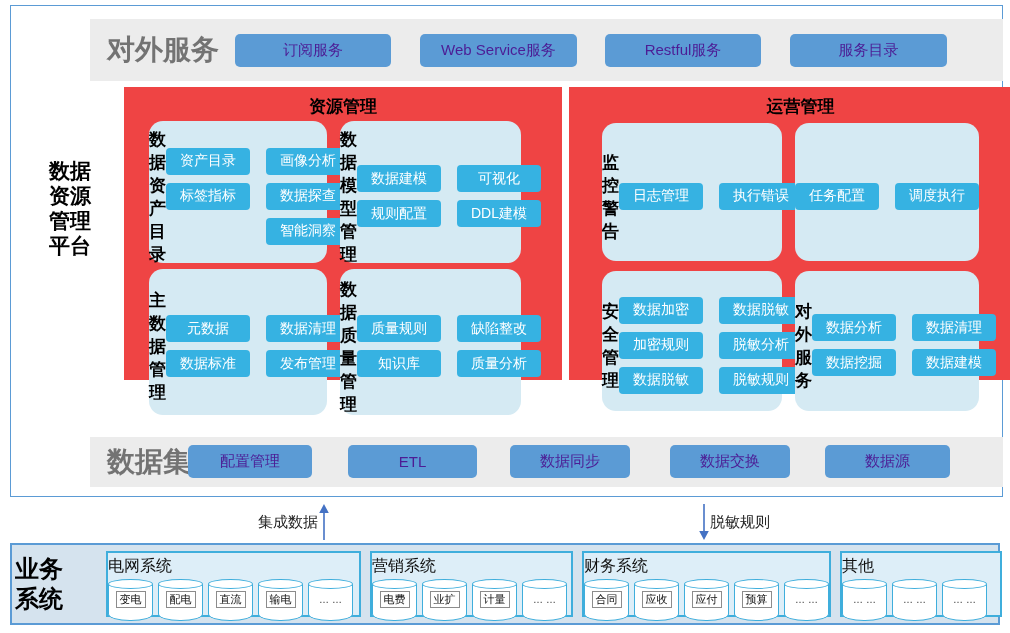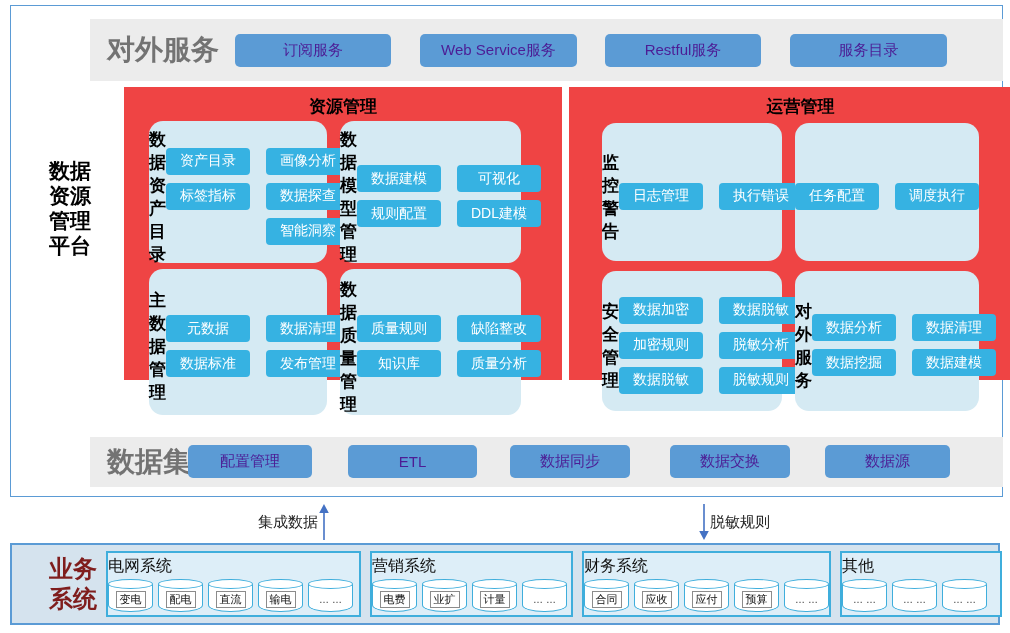--- a/index.html
+++ b/index.html
@@ -34,26 +34,26 @@
   .btn-grid{display:grid;grid-template-columns:84px 84px;gap:8px 16px;margin-top:8px;}
   .sbtn{height:27px;background:#36B2E2;border-radius:4px;color:#fff;font-size:14px;
     display:flex;align-items:center;justify-content:center;white-space:nowrap;}
   .col2{grid-column:2;}
   
   .arrow-item{position:absolute;display:flex;align-items:center;font-size:15px;color:#222;}
   
   .business{position:absolute;left:10px;top:543px;width:990px;height:82px;
     background:#D5E3EE;border:2px solid #5B9BD5;box-sizing:border-box;
     display:flex;align-items:center;padding:0 3px;}
-  .biz-label{width:82px;text-align:right;font-size:24px;font-weight:bold;line-height:1.25;color:#7f1d1d;flex:0 0 auto;}
+  .biz-label{width:82px;text-align:left;font-size:24px;font-weight:bold;line-height:1.25;color:#000000;flex:0 0 auto;}
   .sysbox{background:#DDEEF8;border:2px solid #3FAEDC;box-sizing:border-box;height:66px;
     margin-left:9px;display:flex;flex-direction:column;align-items:flex-start;flex:0 0 auto;}
   .sys-title{font-size:16px;margin-top:3px;color:#111;}
   .cyl-row{display:flex;gap:5px;margin-top:2px;}
-  .cylinder{position:relative;width:45px;height:33px;}
+  .cylinder{position:relative;width:45px;height:42px;}
   .cyl-top{position:absolute;left:0;right:0;top:0;height:10px;background:#fff;
     border:1px solid #3FAEDC;border-radius:50%;box-sizing:border-box;z-index:2;}
   .cyl-body{position:absolute;left:0;right:0;top:5px;bottom:0;background:#fff;
     border:1px solid #3FAEDC;border-top:none;border-radius:0 0 22px 22px / 0 0 7px 7px;
     box-sizing:border-box;z-index:1;}
   .cyl-label{position:absolute;left:50%;top:12px;transform:translateX(-50%);background:#fff;
     border:1px solid #8C8C8C;font-size:11px;line-height:1.15;padding:1px 3px;
     white-space:nowrap;z-index:3;color:#111;}
   .cyl-label.plain{border:none;background:transparent;font-size:10px;top:14px;color:#333;}
 </style>

